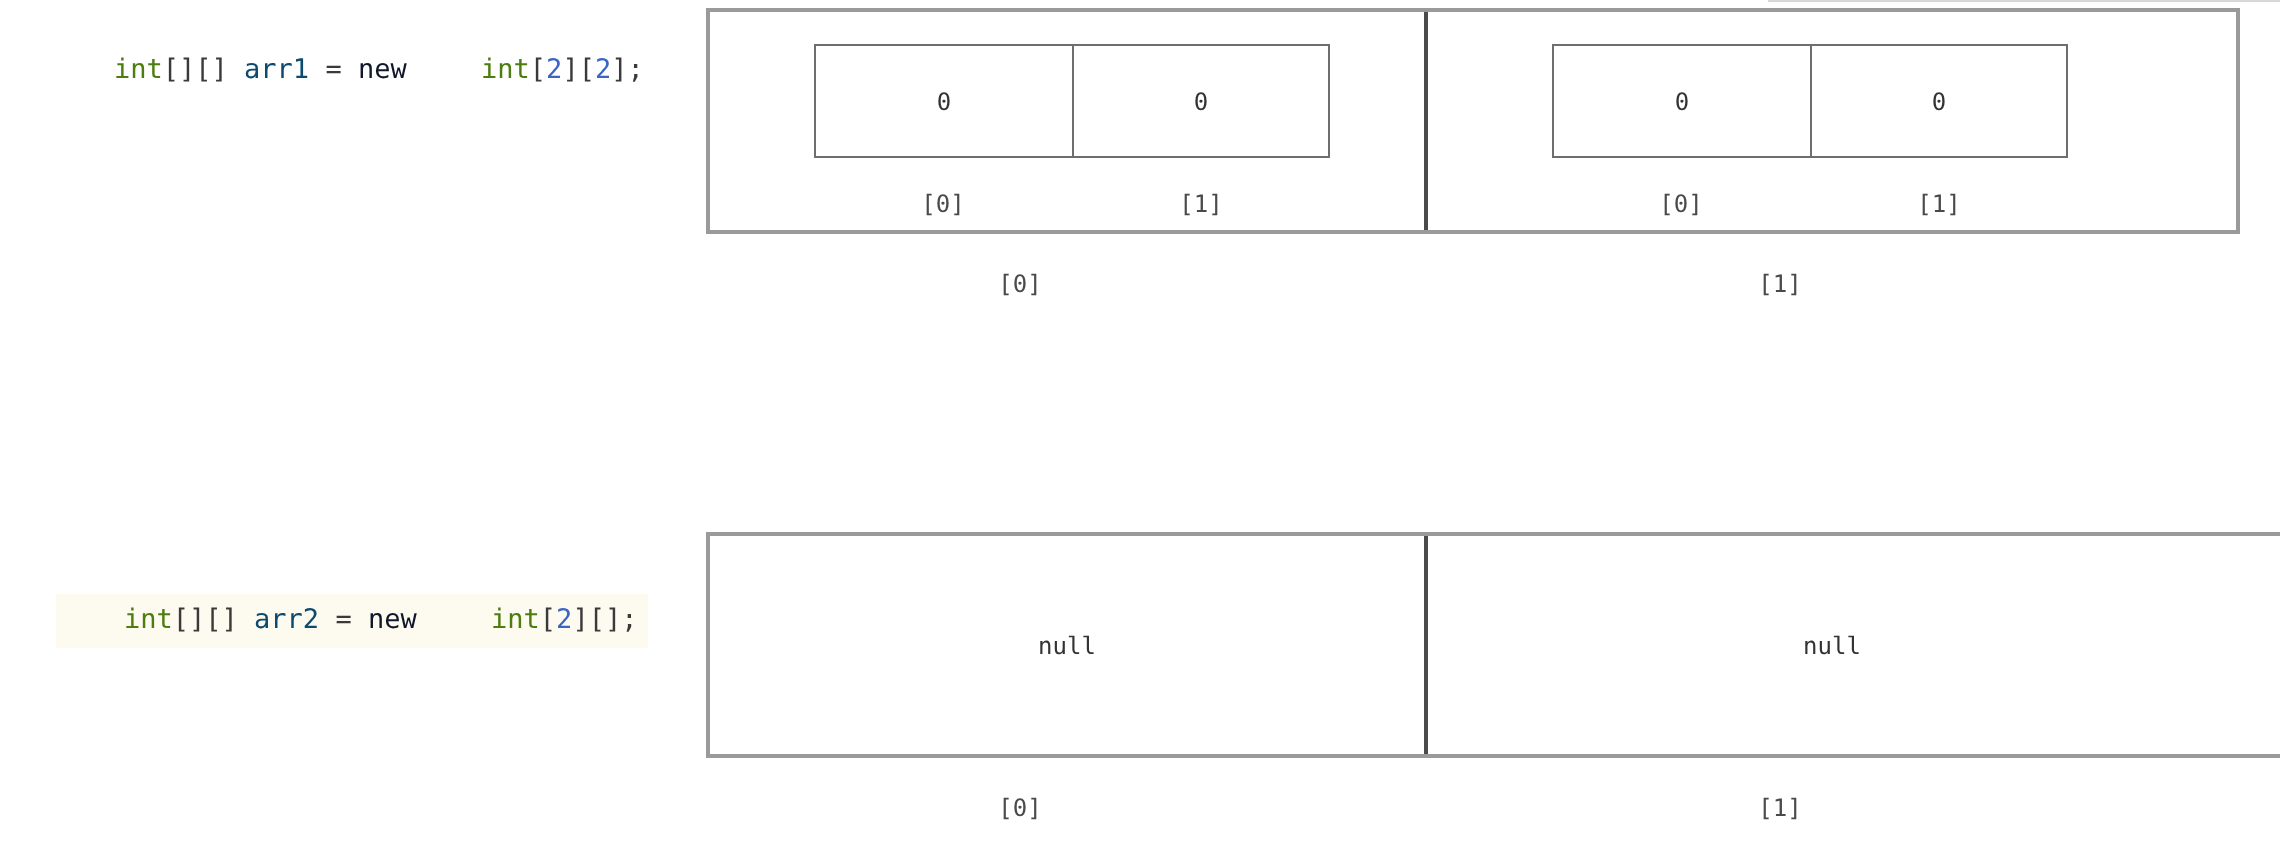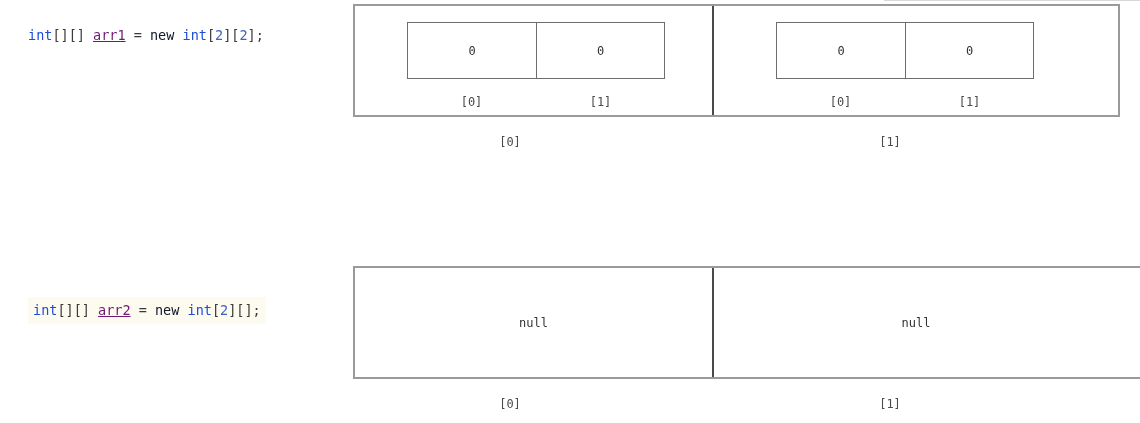--- a/index.html
+++ b/index.html
@@ -40,23 +40,23 @@
     font-family: "DejaVu Sans Mono", "Liberation Mono", monospace;
     font-size: 13.5px;
     letter-spacing: 0px;
     white-space: pre;
     line-height: 20px;
   }
   .code-line.highlighted {
     background: #fdfaf0;
     padding: 3px 5px 4px 5px;
   }
-  .tok-type    { color: #1d4ed8; }
+  .tok-type    { color: #4d7c0f; margin-left: 29px; }
   .tok-bracket { color: #3a3a3a; }
-  .tok-ident   { color: #701a75; text-decoration: underline; }
+  .tok-ident   { color: #0c4a6e; }
   .tok-op      { color: #3a3a3a; }
   .tok-kw      { color: #0f172a; }
   .tok-num     { color: #3b65c4; }
   .tok-punct   { color: #3a3a3a; }
 
   
   .outer-box {
     position: absolute;
     box-sizing: border-box;
     border: 2px solid #9a9a9a;

